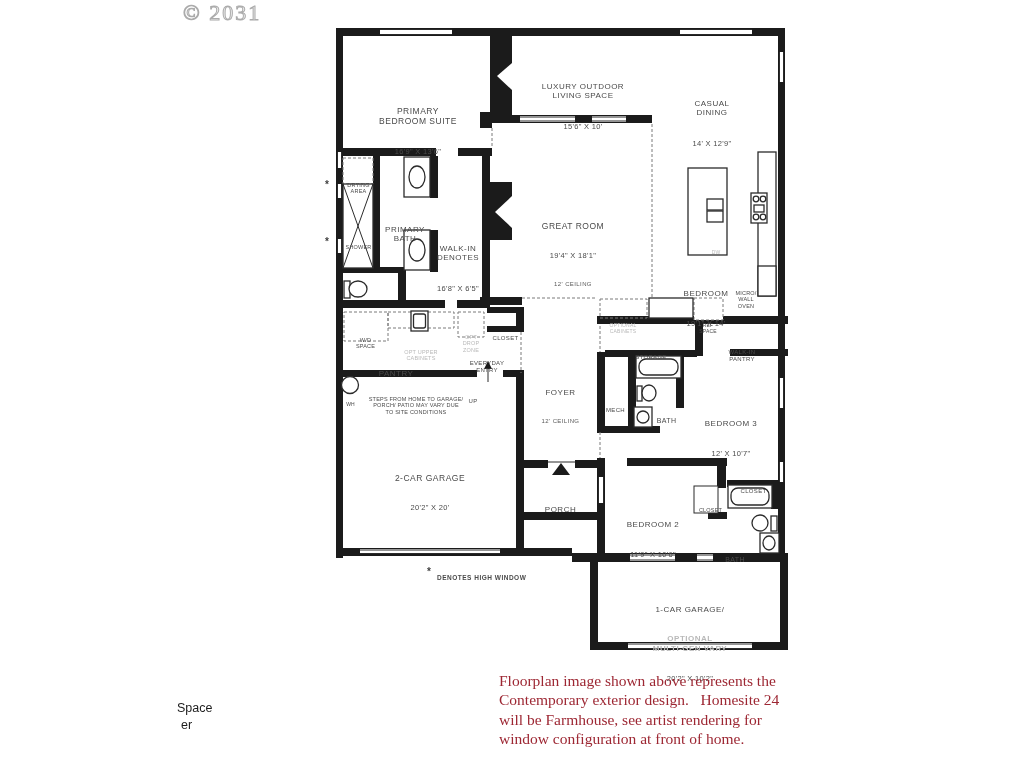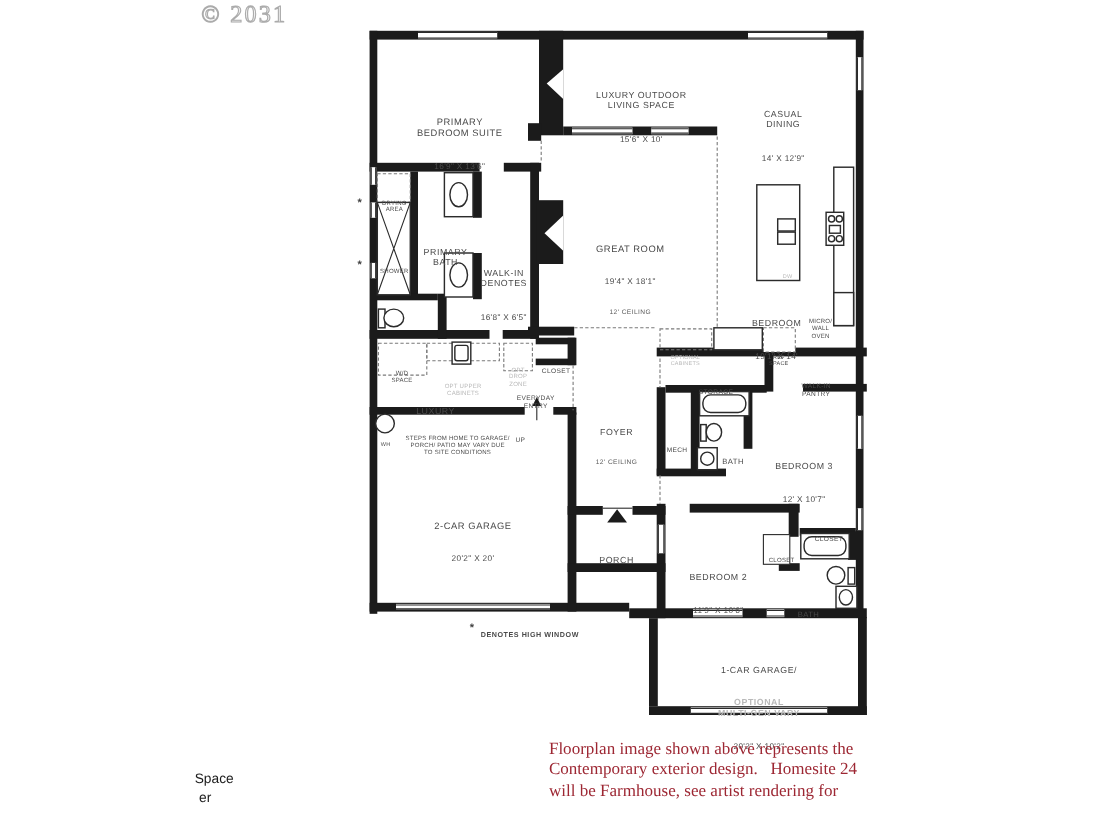--- a/index.html
+++ b/index.html
@@ -262,21 +262,21 @@
     <div class="rname">DW</div>
   </div>
   <div class="lbl s6" style="left:621px;top:334px;width:60px">
     <div class="rname">STORAGE</div>
   </div>
   <div class="lbl s6" style="left:713px;top:329px;width:58px">
     <div class="rname">WALK-IN
 PANTRY</div>
   </div>
   <div class="lbl" style="left:366px;top:349px;width:60px">
-    <div class="rname">LUXURY</div>
+    <div class="rname">PANTRY</div>
   </div>
   <div class="lbl s55" style="left:344px;top:317px;width:43px">
     <div class="rname">W/D
 SPACE</div>
   </div>
   <div class="lbl s55 opt" style="left:397px;top:329px;width:48px">
     <div class="rname">OPT UPPER
 CABINETS</div>
   </div>
   <div class="lbl s55 opt" style="left:459px;top:314px;width:24px">
@@ -345,18 +345,19 @@
 
   <div class="ast" style="left:325px;top:179px">*</div>
   <div class="ast" style="left:325px;top:236px">*</div>
   <div class="ast" style="left:427px;top:566px">*</div>
   <div class="legend-txt" style="left:437px;top:574px">DENOTES HIGH WINDOW</div>
 
   <div class="disclaimer">
     <div>Floorplan image shown above represents the</div>
     <div>Contemporary exterior design.&nbsp;&nbsp; Homesite 24</div>
     <div>will be Farmhouse, see artist rendering for</div>
+    <div>window configuration at front of home.</div>
   </div>
 
   <div class="cropped" style="left:177px;top:701px">Space</div>
   <div class="cropped" style="left:181px;top:718px">er</div>
 
 </div>
 
 </body></html>

